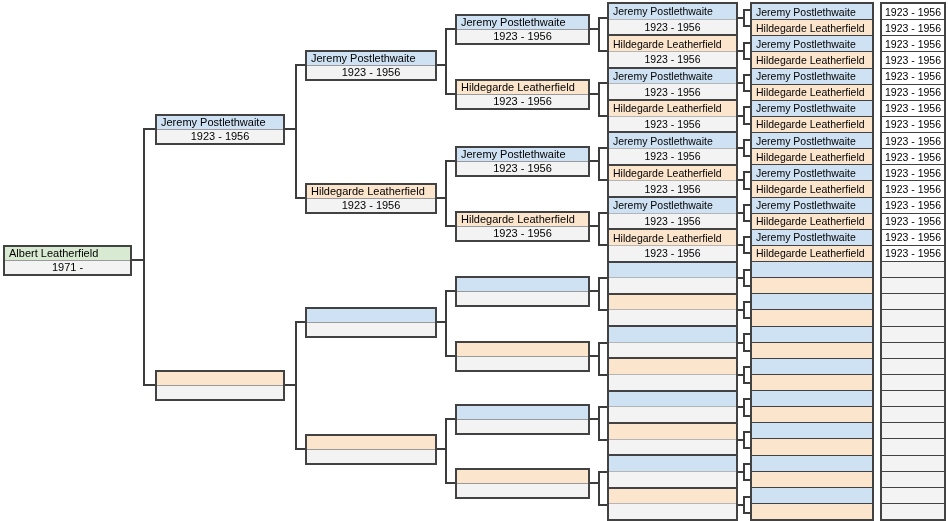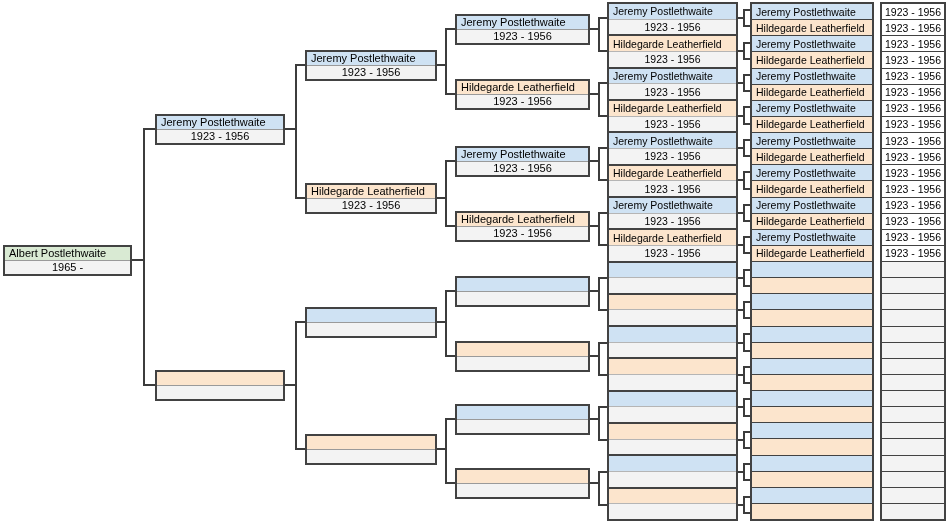--- a/index.html
+++ b/index.html
@@ -155,22 +155,22 @@
       <div class="line" style="left: 743px; top: 463.234px; width: 2px; height: 18.2188px; background: rgb(60, 60, 60);"></div>
       <div class="line" style="left: 743px; top: 463.234px; width: 7px; height: 2px; background: rgb(60, 60, 60);"></div>
       <div class="line" style="left: 743px; top: 479.453px; width: 7px; height: 2px; background: rgb(60, 60, 60);"></div>
       <div class="line" style="left: 738px; top: 503.781px; width: 7px; height: 2px; background: rgb(60, 60, 60);"></div>
       <div class="line" style="left: 743px; top: 495.672px; width: 2px; height: 18.2188px; background: rgb(60, 60, 60);"></div>
       <div class="line" style="left: 743px; top: 495.672px; width: 7px; height: 2px; background: rgb(60, 60, 60);"></div>
       <div class="line" style="left: 743px; top: 511.891px; width: 7px; height: 2px; background: rgb(60, 60, 60);"></div>
     </div>
   <div id="boxes">
       <div class="pbox" style="left: 3px; top: 245px; width: 129px;">
-        <div class="pname" style="background: rgb(217, 234, 211);">Albert Postlethwaite</div>
-        <div class="pdates">1965 -</div>
+        <div class="pname" style="background: rgb(217, 234, 211);">Albert Leatherfield</div>
+        <div class="pdates">1971 -</div>
       </div>
       <div class="pbox" style="left: 155px; top: 114px; width: 130px;">
         <div class="pname" style="background: rgb(207, 226, 243);">Jeremy Postlethwaite</div>
         <div class="pdates">1923 - 1956</div>
       </div>
       <div class="pbox" style="left: 155px; top: 370px; width: 130px;">
         <div class="pname" style="background: rgb(252, 229, 205);"></div>
         <div class="pdates"></div>
       </div>
       <div class="pbox" style="left: 305px; top: 50px; width: 132px;">

